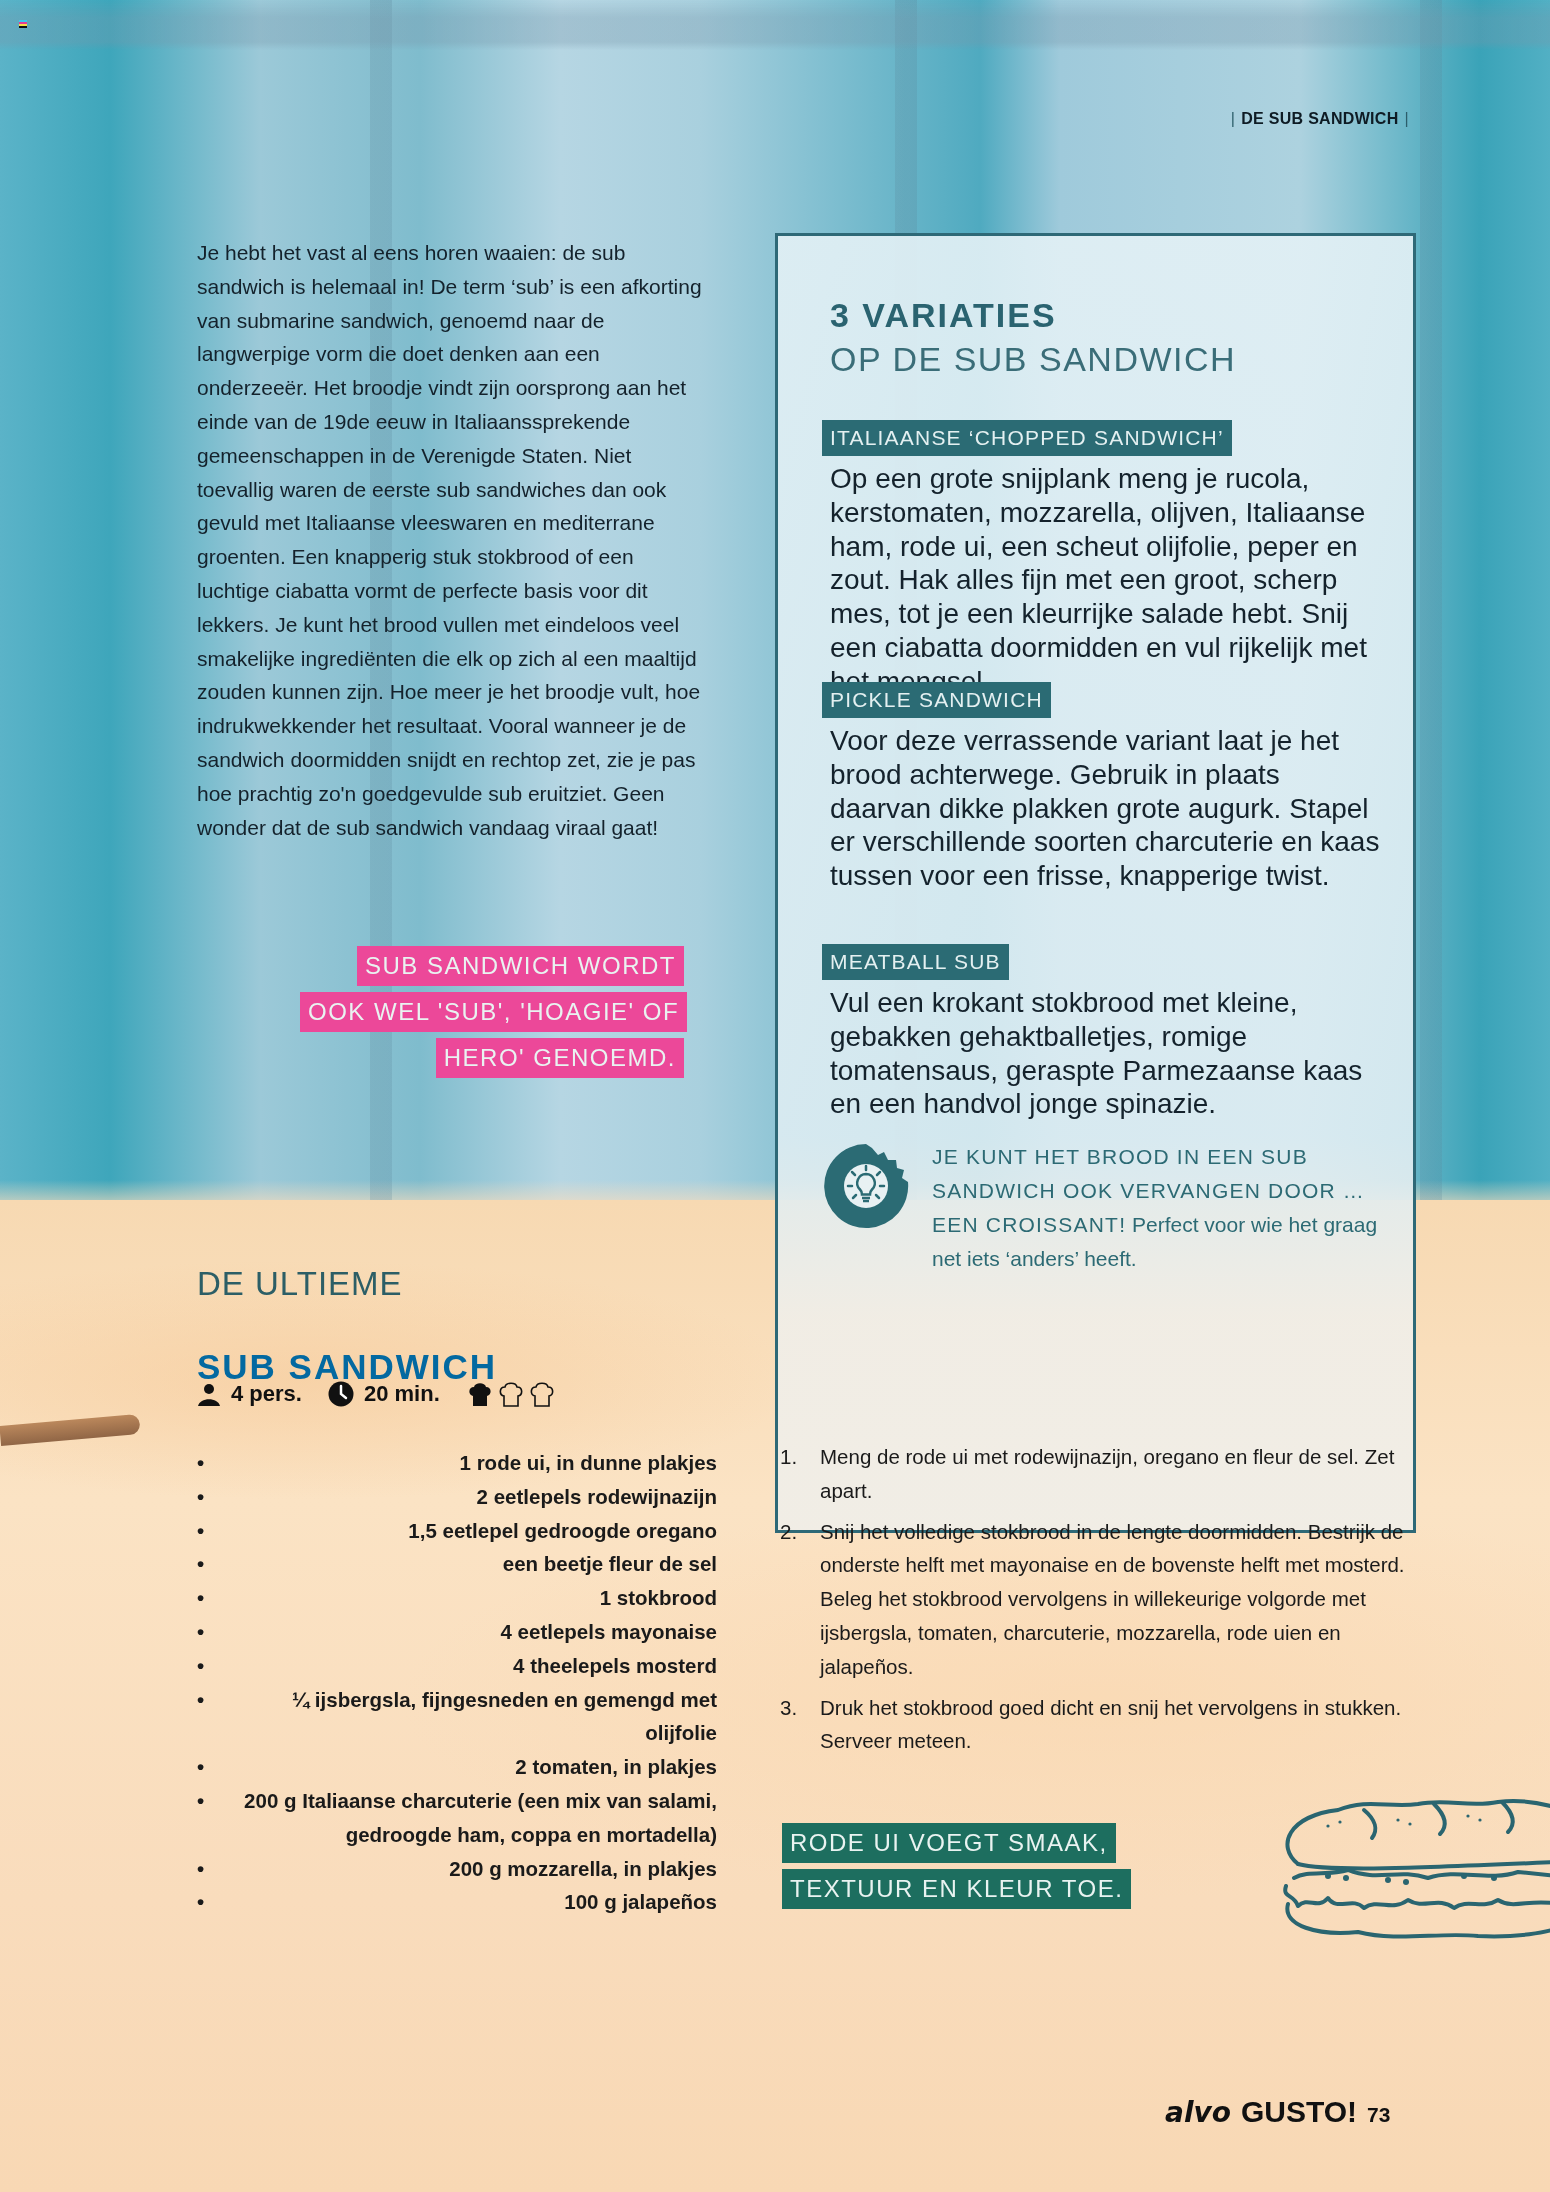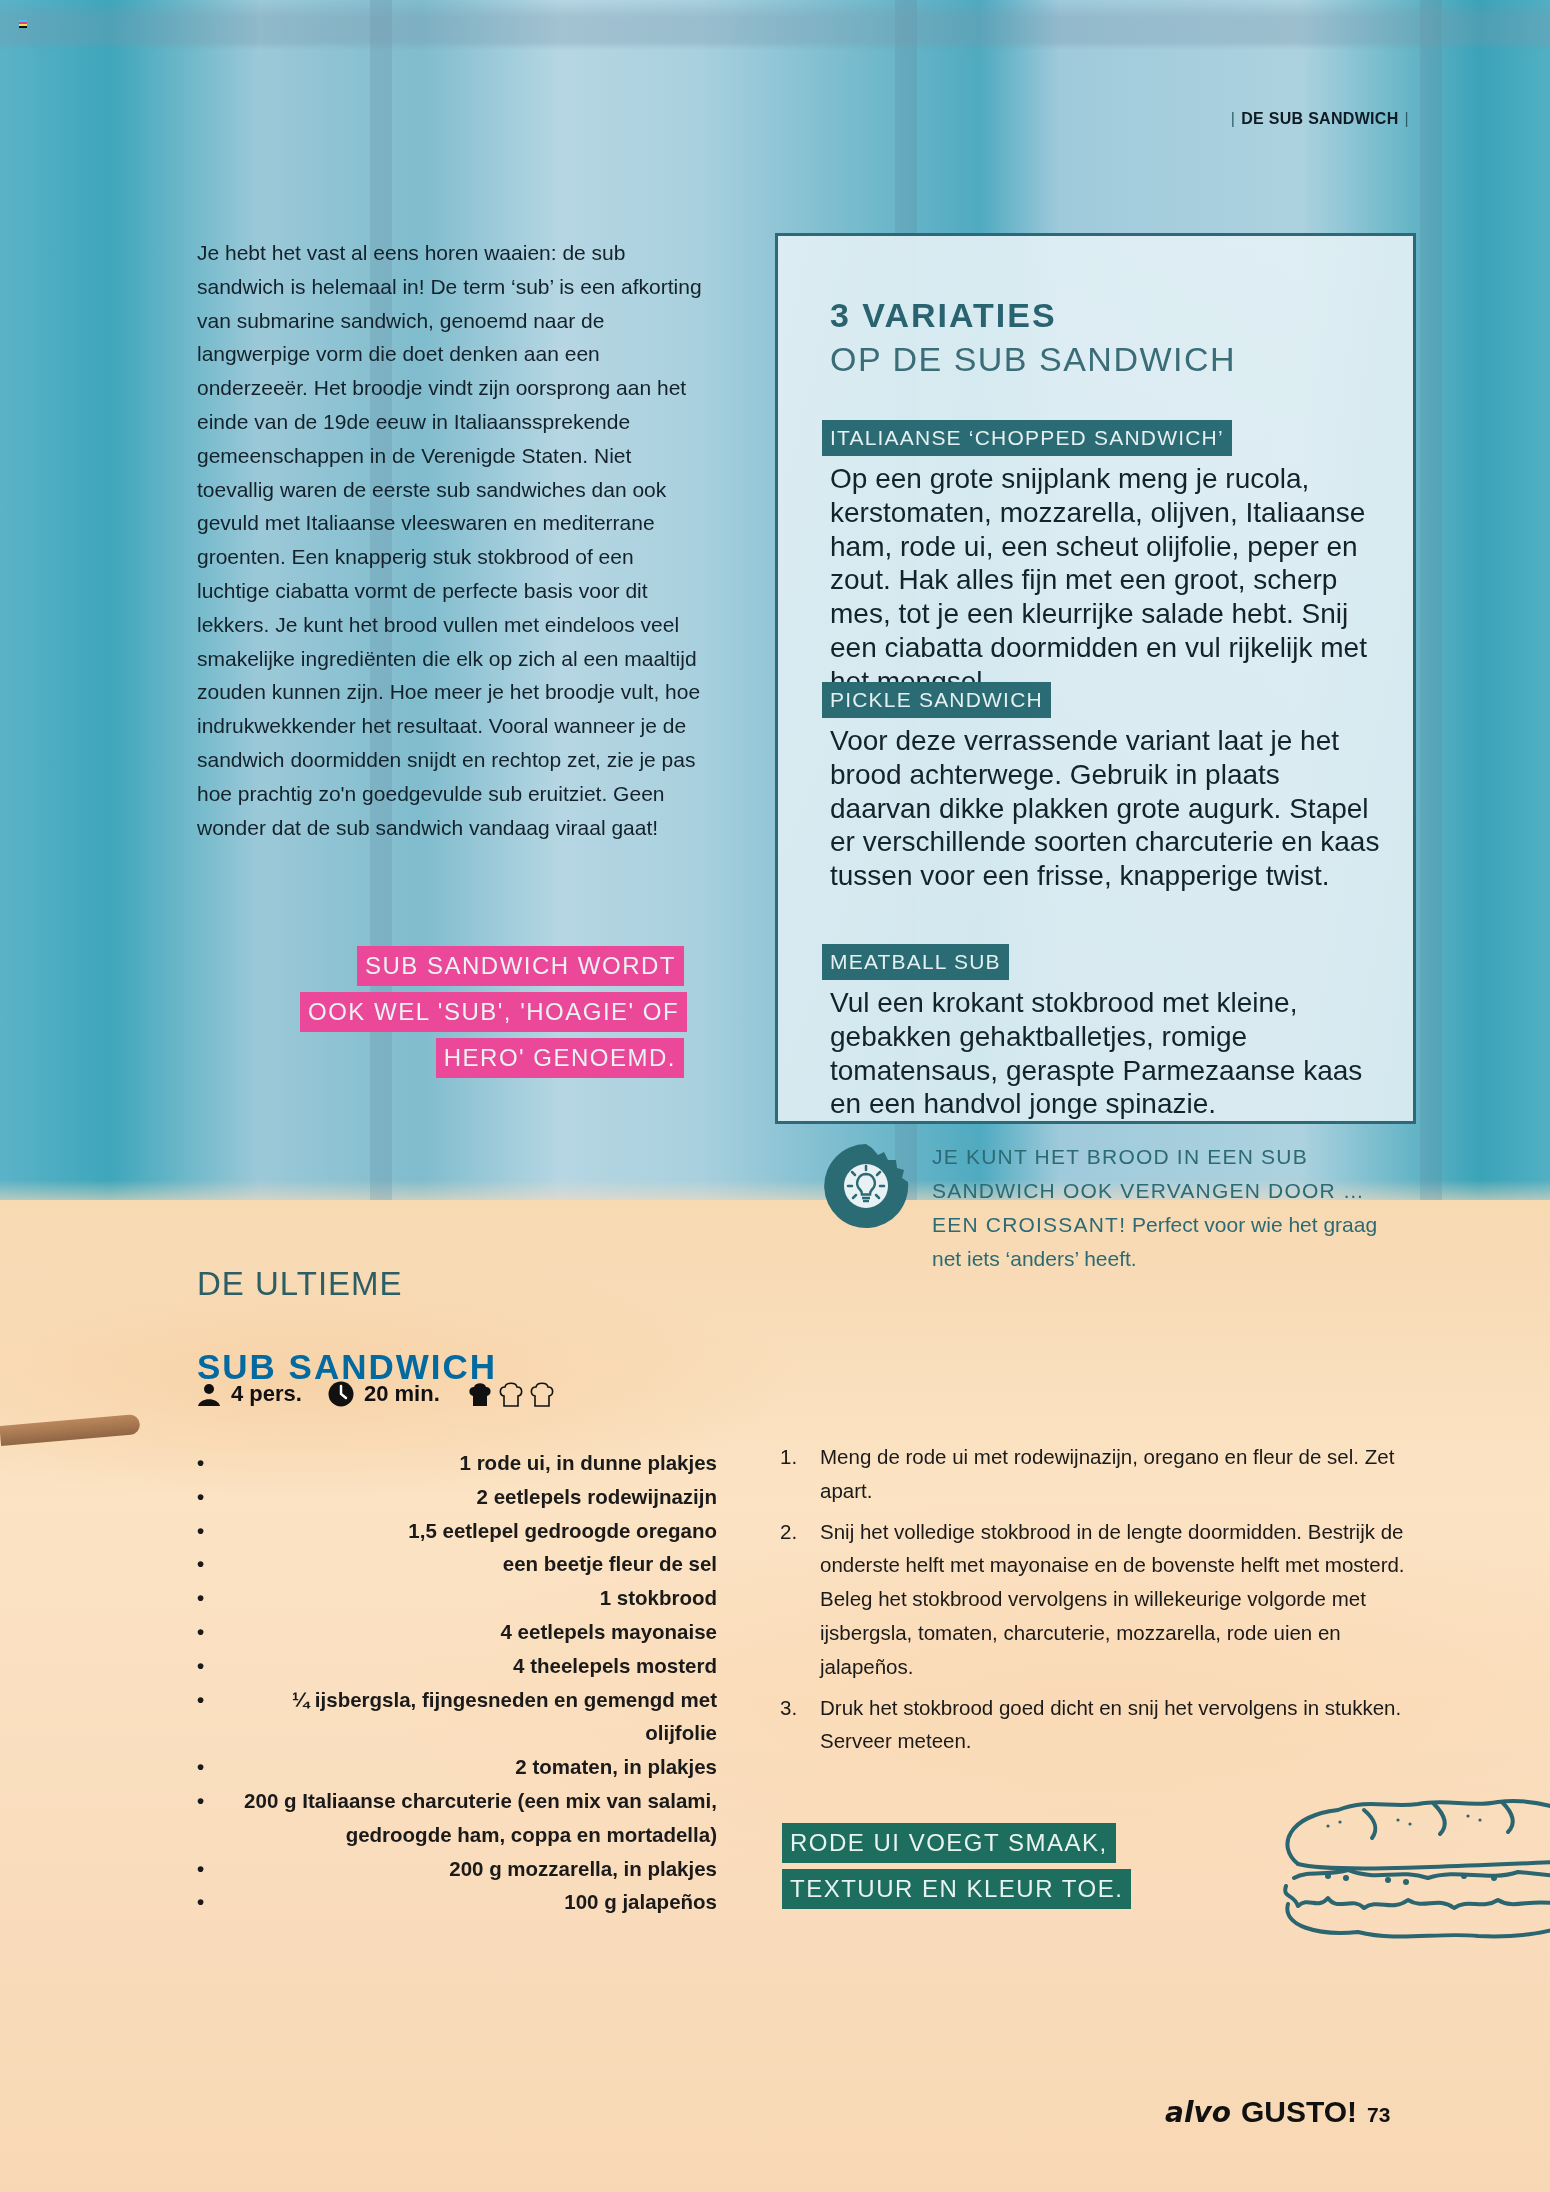--- a/index.html
+++ b/index.html
@@ -52,21 +52,21 @@
   }
 
   .quote-block { position: absolute; left: 300px; top: 946px; width: 384px; text-align: right; }
   .hl {
     display: inline-block; background: #ec4899; color: #e9f3f1;
     font-family: "Liberation Sans", sans-serif; font-size: 24px; letter-spacing: 1.5px;
     padding: 3px 8px 4px; line-height: 33px; margin-bottom: 6px; white-space: nowrap;
   }
 
   .var-box {
-    position: absolute; left: 775px; top: 233px; width: 641px; height: 891px;
+    position: absolute; left: 775px; top: 233px; width: 641px; height: 1300px;
     border: 3px solid #2e6977;
     background: linear-gradient(180deg, rgba(226,240,245,.92) 0, rgba(220,236,242,.92) 900px, rgba(240,238,232,.92) 1082px);
   }
   .var-title-1 {
     position: absolute; left: 52px; top: 60px;
     font-family: "Liberation Sans", sans-serif; font-weight: 700; font-size: 34px; letter-spacing: 2px;
     color: #2a6370;
   }
   .var-title-2 {
     position: absolute; left: 52px; top: 104px;

